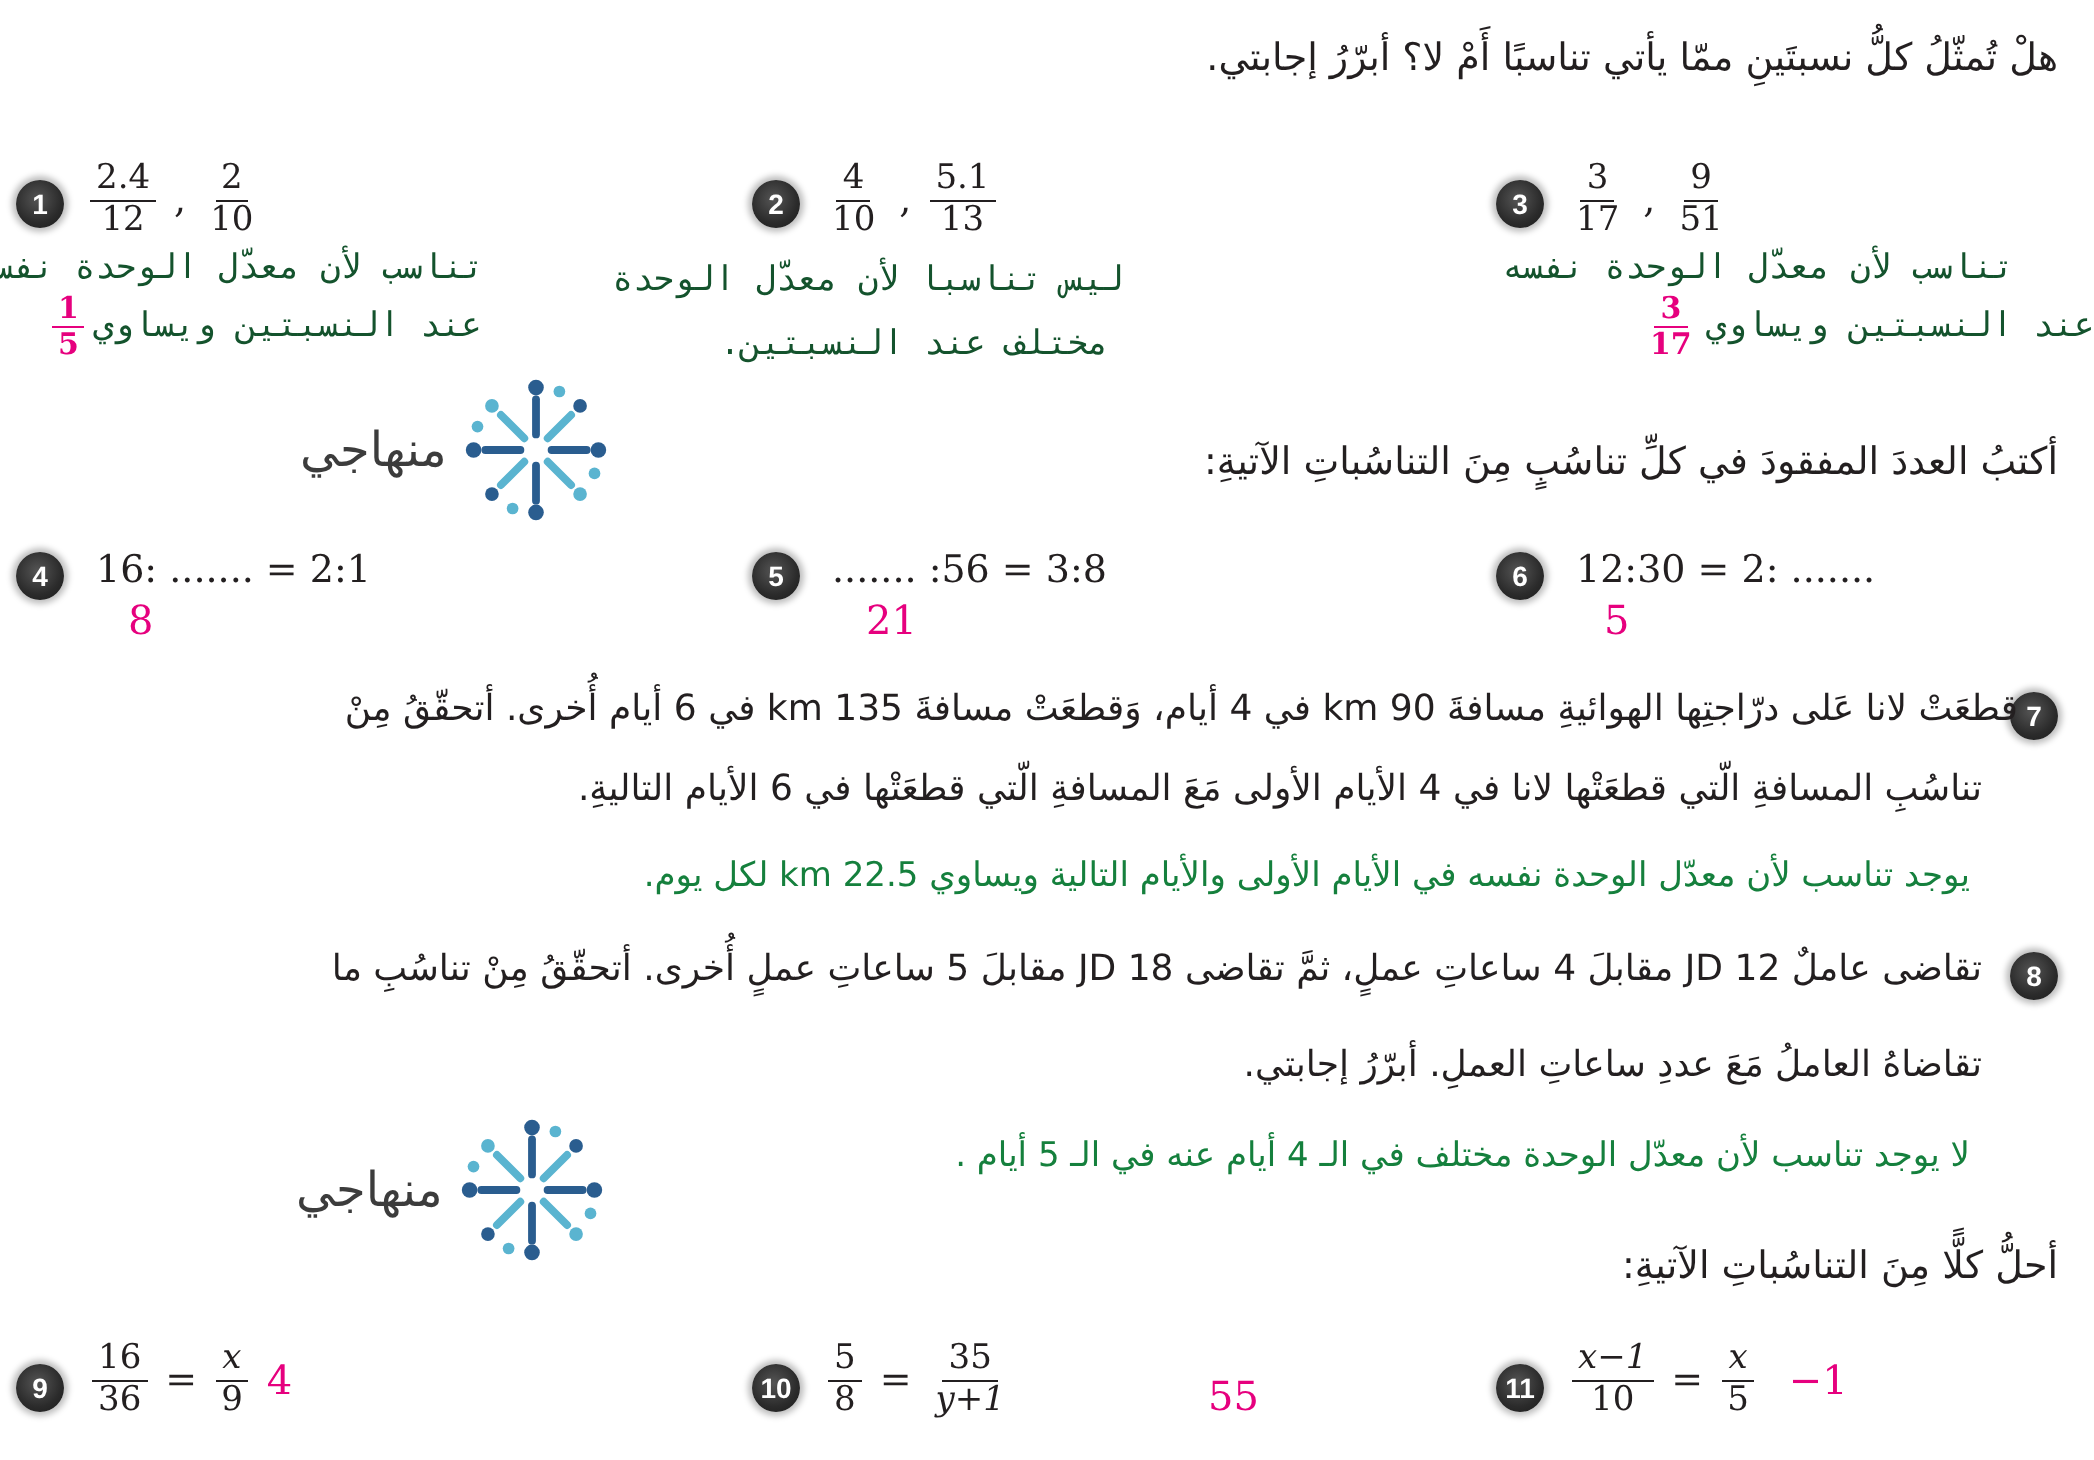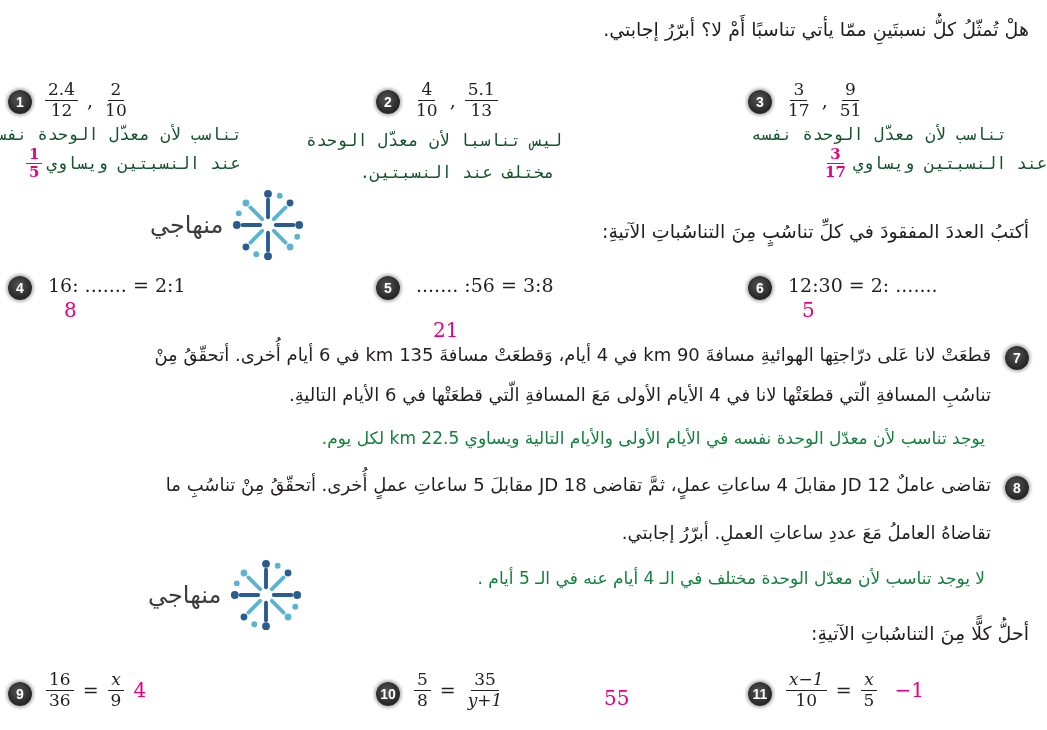--- a/index.html
+++ b/index.html
@@ -125,28 +125,28 @@
 </div>
 
 <div class="abs heading rtl" style="right:18px; top:220px;">أكتبُ العددَ المفقودَ في كلِّ تناسُبٍ مِنَ التناسُباتِ الآتيةِ:</div>
 
 <div class="abs badge" style="left:8px; top:276px;">4</div>
 <div class="abs math" style="left:48px; top:274px;">16: ....... = 2:1</div>
 <div class="abs ans" style="left:64px; top:298px;">8</div>
 
 <div class="abs badge" style="left:376px; top:276px;">5</div>
 <div class="abs math" style="left:416px; top:274px;">....... :56 = 3:8</div>
-<div class="abs ans" style="left:433px; top:298px;margin-top:20px;">21</div>
+<div class="abs ans" style="left:433px; top:298px;">21</div>
 
 <div class="abs badge" style="left:748px; top:276px;">6</div>
 <div class="abs math" style="left:788px; top:274px;">12:30 = 2: .......</div>
 <div class="abs ans" style="left:802px; top:298px;">5</div>
 
 <div class="abs badge" style="right:18px; top:346px;">7</div>
-<div class="abs body-text rtl" style="right:56px; top:344px;">قطعَتْ لانا عَلى درّاجتِها الهوائيةِ مسافةَ 90 km في 4 أيام، وَقطعَتْ مسافةَ 135 km في 6 أيام أُخرى. أتحقّقُ مِنْ</div>
+<div class="abs body-text rtl" style="right:38px; top:344px;">قطعَتْ لانا عَلى درّاجتِها الهوائيةِ مسافةَ 90 km في 4 أيام، وَقطعَتْ مسافةَ 135 km في 6 أيام أُخرى. أتحقّقُ مِنْ</div>
 <div class="abs body-text rtl" style="right:56px; top:384px;">تناسُبِ المسافةِ الّتي قطعَتْها لانا في 4 الأيام الأولى مَعَ المسافةِ الّتي قطعَتْها في 6 الأيام التاليةِ.</div>
 <div class="abs body-text rtl pink" style="right:62px; top:428px; font-size:17px;">يوجد تناسب لأن معدّل الوحدة نفسه في الأيام الأولى والأيام التالية ويساوي 22.5 km لكل يوم.</div>
 
 <div class="abs badge" style="right:18px; top:476px;">8</div>
 <div class="abs body-text rtl" style="right:56px; top:474px;">تقاضى عاملٌ 12 JD مقابلَ 4 ساعاتِ عملٍ، ثمَّ تقاضى 18 JD مقابلَ 5 ساعاتِ عملٍ أُخرى. أتحقّقُ مِنْ تناسُبِ ما</div>
 <div class="abs body-text rtl" style="right:56px; top:522px;">تقاضاهُ العاملُ مَعَ عددِ ساعاتِ العملِ. أبرّرُ إجابتي.</div>
 <div class="abs body-text rtl pink" style="right:62px; top:568px; font-size:17px;">لا يوجد تناسب لأن معدّل الوحدة مختلف في الـ 4 أيام عنه في الـ 5 أيام .</div>
 
 <div class="abs logo" style="left:148px; top:556px;">
   <span class="logo-text">منهاجي</span>

